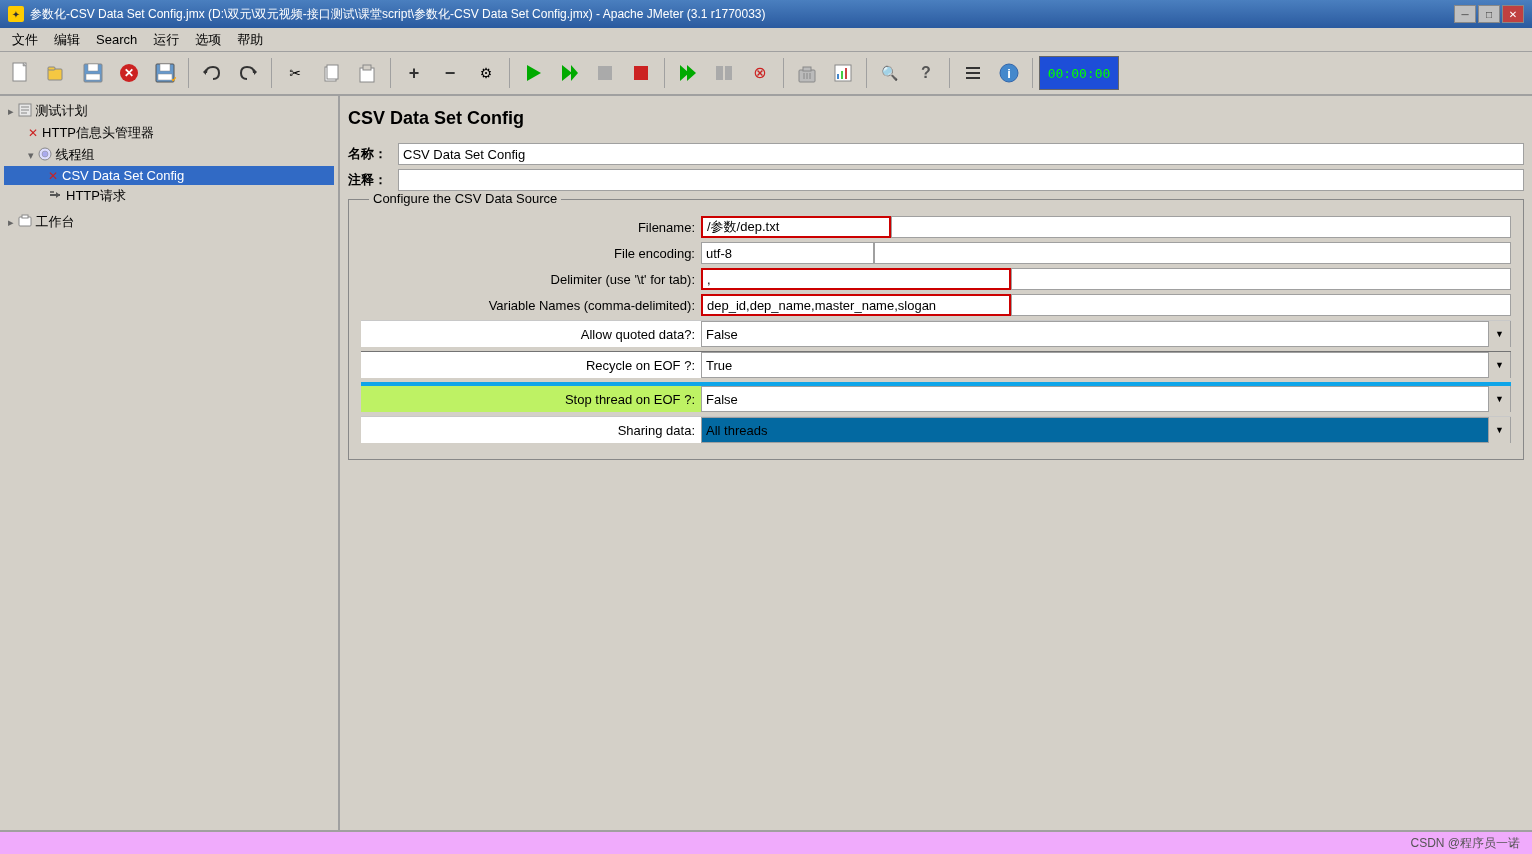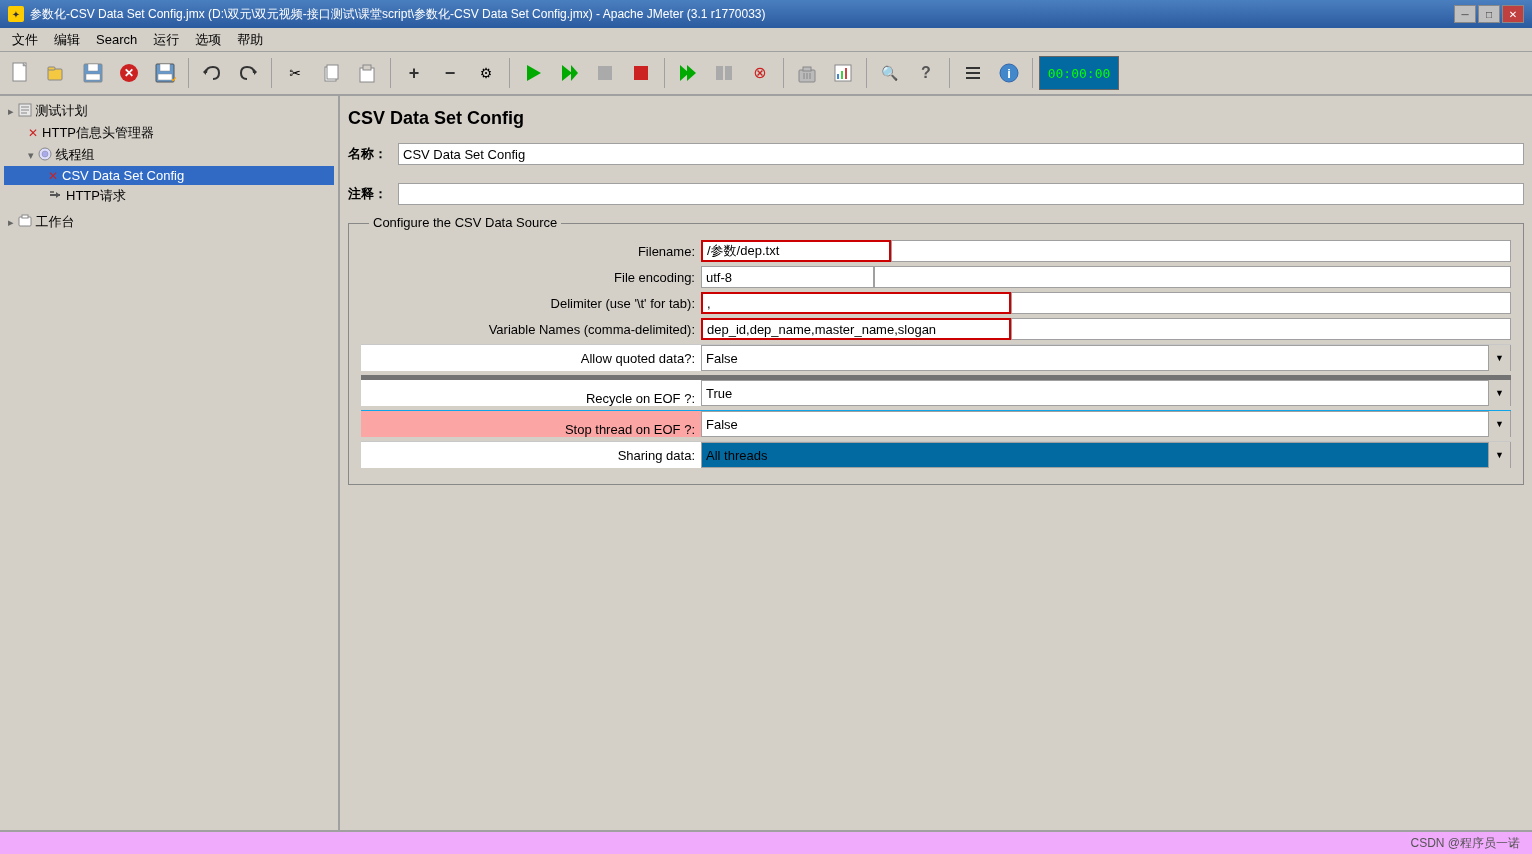--- a/index.html
+++ b/index.html
@@ -179,21 +179,21 @@
     }
     .bordered-red {
       border: 2px solid #cc0000;
     }
     .bordered-normal {
       border: 1px solid #a0a0a0;
     }
     .name-row, .comment-row {
       display: flex;
       align-items: center;
-      margin-bottom: 18px;
+      margin-bottom: 4px;
     }
     .name-label, .comment-label {
       font-size: 13px;
       font-weight: bold;
       padding-right: 6px;
       min-width: 50px;
     }
     .name-input {
       flex: 1;
       height: 22px;
@@ -402,21 +402,21 @@
 
   <button class="tb-btn" title="Info">
     <svg width="22" height="22" viewBox="0 0 22 22">
         <circle cx="11" cy="11" r="9" fill="#4488cc" stroke="#3366aa" stroke-width="1"></circle>
         <text x="11" y="16" text-anchor="middle" fill="white" font-size="13" font-weight="bold">i</text>
       </svg>
   </button>
 
   <div class="toolbar-sep"></div>
 
-  <div class="tb-btn" style="width:80px; background:#0369a1; color:#00ff00; font-family:monospace; font-size:13px; border:1px solid #666;">00:00:00</div>
+  <div class="tb-btn" style="width:80px; background:#1d4ed8; color:#00ff00; font-family:monospace; font-size:13px; border:1px solid #666;">00:00:00</div>
 </div>
 
 <div class="main-layout">
 
   <div class="left-panel">
 
     <div class="tree-item" style="padding-left:4px;">
       <span style="margin-right:4px; color:#666; font-size:11px;">▸</span>
       <span style="margin-right:4px;">
         <svg width="14" height="14" viewBox="0 0 14 14">
@@ -519,29 +519,29 @@
           </div>
 
           <div class="form-row" style="background:white; border-top:1px solid #c8c8c8;">
             <span class="form-row-label">Allow quoted data?:</span>
             <div style="flex:1; display:flex; align-items:center; height:26px; background:white; border:1px solid #a0a0a0;">
               <span style="flex:1; padding-left:4px; font-size:13px;">False</span>
               <button style="width:22px; height:26px; background:#d4d0c8; border-left:1px solid #a0a0a0; border-top:none; border-right:none; border-bottom:none; cursor:pointer; font-size:9px;">▼</button>
             </div>
           </div>
 
-          <div class="form-row" style="background:white; border-top:5px solid #737373;align-items:flex-end;">
+          <div class="form-row" style="background:white; border-top:1px solid #737373;">
             <span class="form-row-label">Recycle on EOF ?:</span>
             <div style="flex:1; display:flex; align-items:center; height:26px; background:white; border:1px solid #a0a0a0;">
               <span style="flex:1; padding-left:4px; font-size:13px;">True</span>
               <button style="width:22px; height:26px; background:#d4d0c8; border-left:1px solid #a0a0a0; border-top:none; border-right:none; border-bottom:none; cursor:pointer; font-size:9px;">▼</button>
             </div>
           </div>
 
-          <div class="form-row" style="background:#fca5a5; border-top:1px solid #0ea5e9;align-items:flex-end;">
+          <div class="form-row" style="background:#bef264; border-top:4px solid #0ea5e9;">
             <span class="form-row-label">Stop thread on EOF ?:</span>
             <div style="flex:1; display:flex; align-items:center; height:26px; background:white; border:1px solid #a0a0a0;">
               <span style="flex:1; padding-left:4px; font-size:13px;">False</span>
               <button style="width:22px; height:26px; background:#d4d0c8; border-left:1px solid #a0a0a0; border-top:none; border-right:none; border-bottom:none; cursor:pointer; font-size:9px;">▼</button>
             </div>
           </div>
 
           <div class="form-row" style="background:white; border-top:1px solid #c8c8c8;">
             <span class="form-row-label">Sharing data:</span>
             <div style="flex:1; display:flex; align-items:center; height:26px; background:#0369a1; border:1px solid #a0a0a0;">

